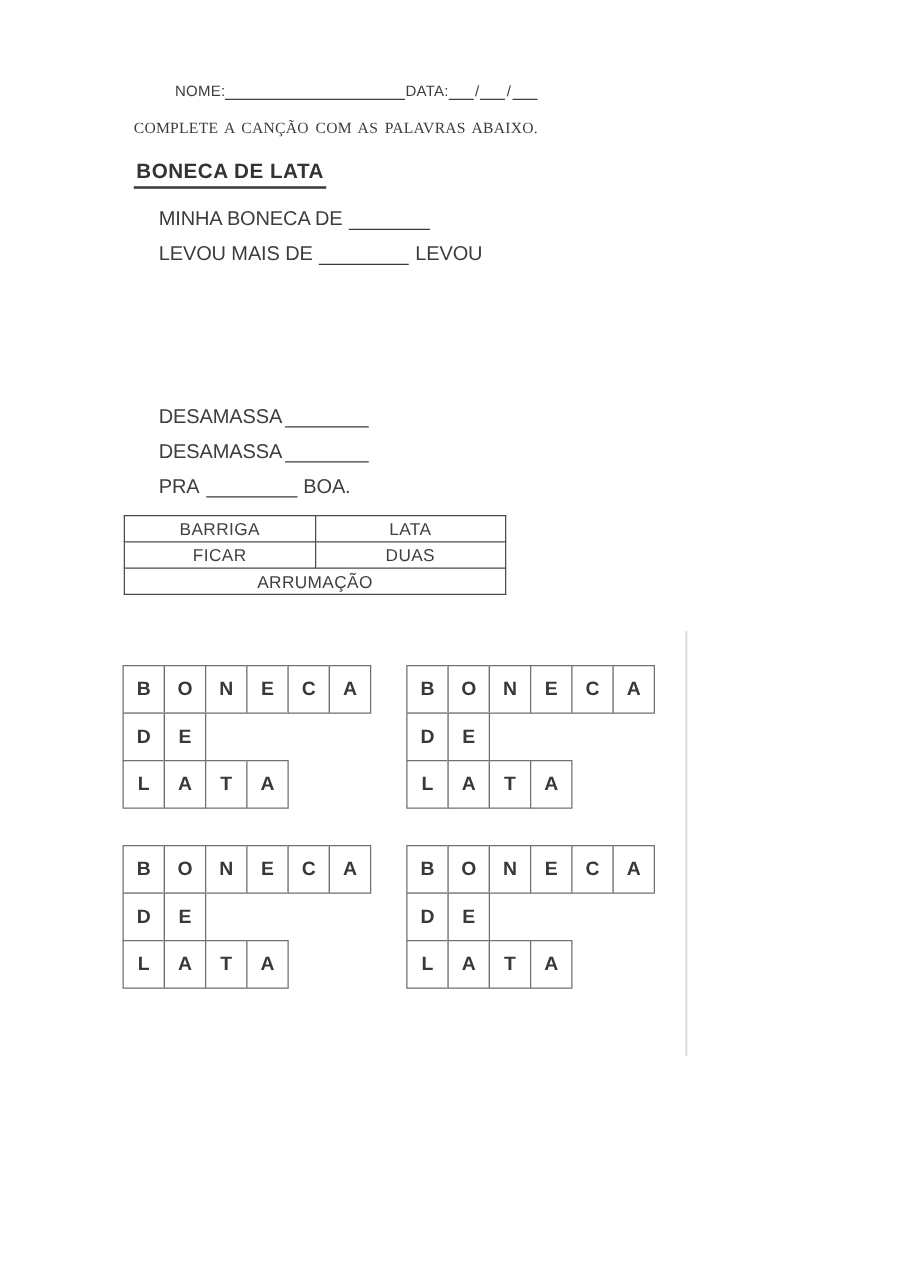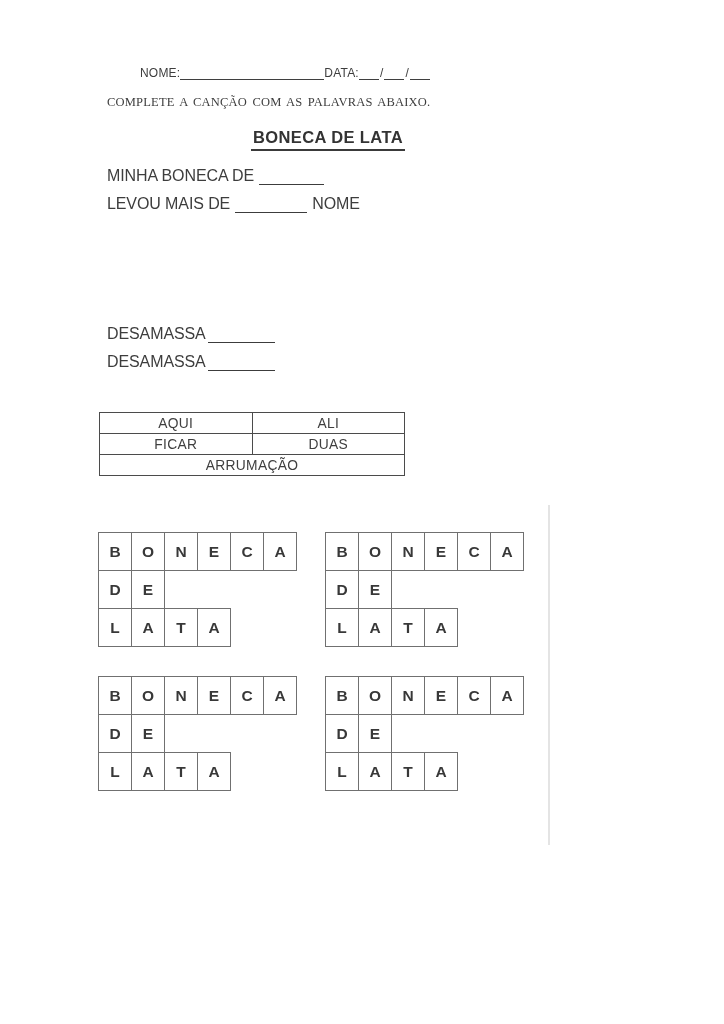--- a/index.html
+++ b/index.html
@@ -14,26 +14,26 @@
   .header-line{left:107px;top:66px;font-size:12px;letter-spacing:.2px;white-space:nowrap;margin-left:33px;}
   .blank{display:inline-block;border-bottom:1.6px solid #3f3f3f;height:12px;vertical-align:-3px;}
   .blank-name{width:144px;}
   .blank-date{width:20px;}
   .slash{margin:0 1px;}
 
   
   .instruction{left:107px;top:95px;font-size:12.5px;letter-spacing:.2px;word-spacing:2px;white-space:nowrap;font-family:Liberation Serif, serif;}
 
   
-  .title-wrap{left:107px;top:128px;width:298px;text-align:right;}
+  .title-wrap{left:107px;top:128px;width:298px;text-align:left;}
   .title-text{display:inline-block;font-size:16.5px;font-weight:bold;letter-spacing:.4px;
     color:#333;border-bottom:2px solid #3a3a3a;padding:0 2px 2px 2px;}
 
   
-  .verse{font-size:16px;line-height:28px;letter-spacing:-.1px;white-space:nowrap;}
+  .verse{font-size:16px;line-height:28px;letter-spacing:-.1px;white-space:nowrap;margin-left:20px;}
   .verse1{left:107px;top:162px;}
   .verse2{left:107px;top:320px;}
   .vblank{display:inline-block;border-bottom:1.8px solid #3c3c3c;height:14px;vertical-align:-4px;}
   .w65{width:65px;margin-left:5px;}
   .w114{width:114px;margin:0 6px;}
   .w72{width:72px;margin:0 5px;}
   .w135{width:135px;margin-left:5px;}
   .w67{width:67px;margin-left:2px;}
   .w73{width:73px;margin:0 5px;}
 
@@ -71,33 +71,34 @@
 </div>
 
 <div class="abs instruction">COMPLETE A CANÇÃO COM AS PALAVRAS ABAIXO.</div>
 
 <div class="abs title-wrap">
   <span class="title-text">BONECA DE LATA</span>
 </div>
 
 <div class="abs verse verse1">
   <div><span>MINHA BONECA DE</span><span class="vblank w65"></span></div>
-  <div><span>LEVOU MAIS DE</span><span class="vblank w72"></span><span>NOME</span></div>
+  <div><span>LEVOU MAIS DE</span><span class="vblank w72"></span><span>LEVOU</span></div>
 </div>
 
 <div class="abs verse verse2">
   <div><span>DESAMASSA</span><span class="vblank w67"></span></div>
   <div><span>DESAMASSA</span><span class="vblank w67"></span></div>
+  <div><span>PRA</span><span class="vblank w73"></span><span>BOA.</span></div>
 </div>
 
 <table class="abs word-bank">
   <tbody>
     <tr>
-      <td>AQUI</td>
-      <td>ALI</td>
+      <td>BARRIGA</td>
+      <td>LATA</td>
     </tr>
     <tr>
       <td>FICAR</td>
       <td>DUAS</td>
     </tr>
     <tr>
       <td colspan="2">ARRUMAÇÃO</td>
     </tr>
   </tbody>
 </table>

